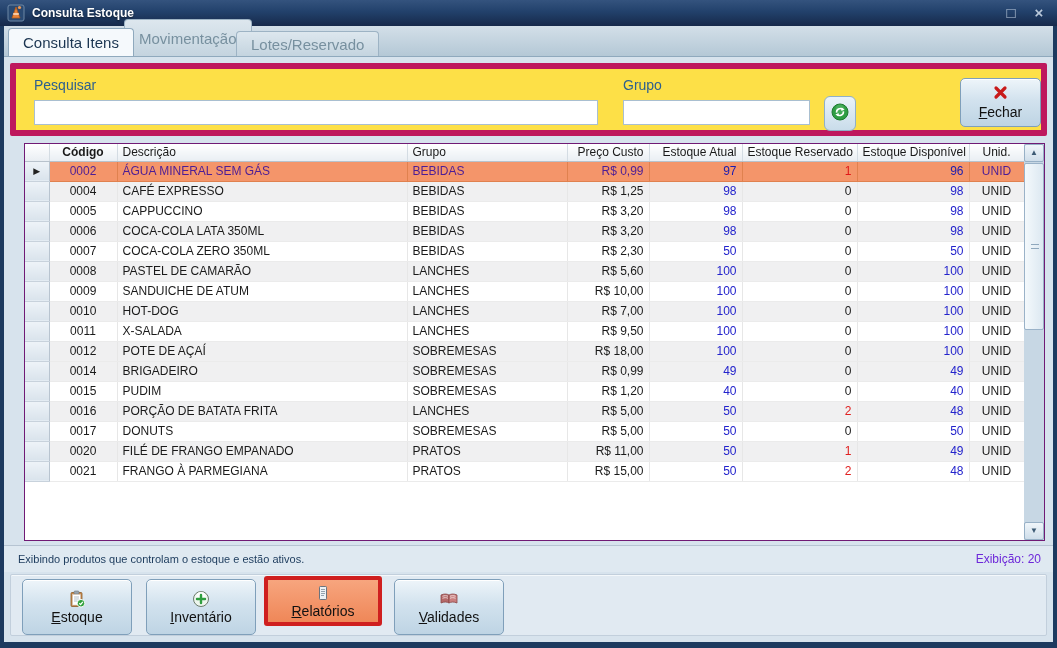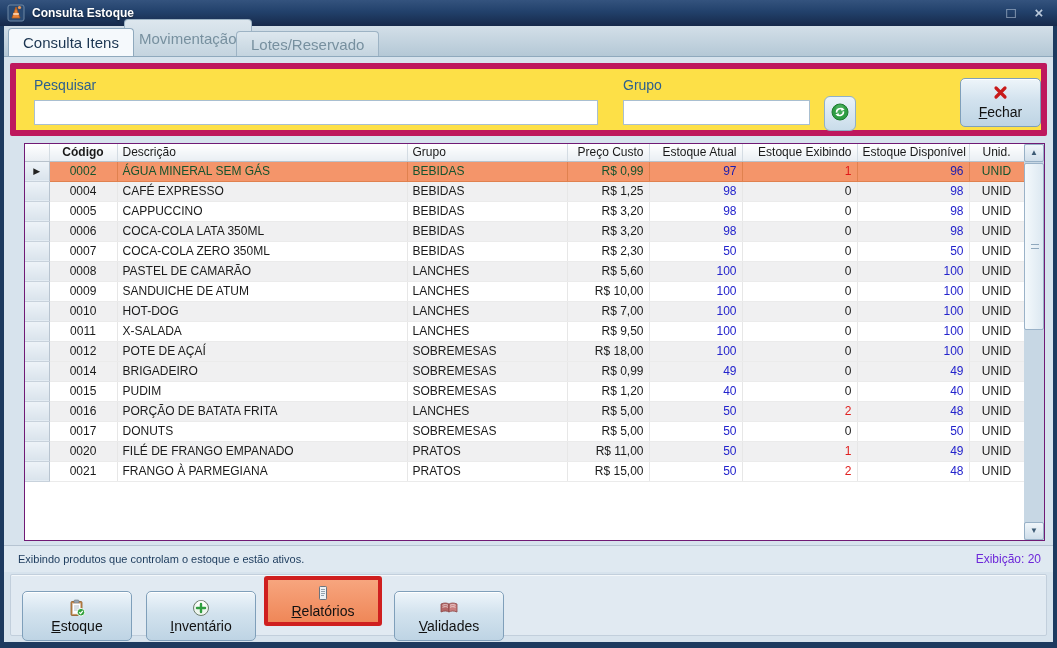--- a/index.html
+++ b/index.html
@@ -53,21 +53,21 @@
   th { height:17px; background:linear-gradient(#ffffff, #e9eef3); border-right:1px solid #d4dce3;
     border-bottom:1px solid #b8c2cc; font-weight:normal; color:#1a1a1a; padding:0 5px; white-space:nowrap; overflow:hidden; }
   th.h-codigo { font-weight:bold; text-align:center; }
   th.h-left { text-align:left; }
   th.h-right { text-align:right; }
   th.h-center { text-align:center; }
   td { height:20px; border-bottom:1px solid #ebebeb; border-right:1px solid #e7e7e7;
     padding:0 5px; white-space:nowrap; overflow:hidden; color:#1a1a1a; }
   tr.even td { background:#f0f0f1; }
   tr.odd td { background:#ffffff; }
-  tr.selected td { background:#f4956a; color:#14532d; border-bottom-color:#e0814f; border-right-color:#e0814f; }
+  tr.selected td { background:#f4956a; color:#4c1d95; border-bottom-color:#e0814f; border-right-color:#e0814f; }
   td.col-codigo { text-align:center; }
   td.col-preco, td.col-num { text-align:right; }
   td.col-unid { text-align:center; }
   td.num-blue { color:#2323cc; }
   tr.selected td.num-blue { color:#1b1bb0; }
   td.num-red { color:#e02020; }
   tr.selected td.num-red { color:#e01818; }
   td.num-plain { color:#1a1a1a; }
   tr td.col-sel { background:linear-gradient(#eef3f8, #d9e3ec) !important; color:#222 !important;
     border-right:1px solid #b8c4d0; border-bottom:1px solid #c8d2dc; font-size:9px; text-align:center; padding:0; }
@@ -85,21 +85,21 @@
 
   
   .statusbar { position:absolute; left:0; top:488px; width:1049px; height:27px;
     background:#dfe9f1; border-top:1px solid #b6c4d2; }
   .statusbar .msg { position:absolute; left:14px; top:7px; font-size:11px; color:#1b3a5c; }
   .statusbar .exib { position:absolute; right:12px; top:6px; font-size:12px; color:#6d28d9; }
 
   
   .actions-panel { position:absolute; left:6px; top:517px; width:1037px; height:62px;
     background:#e1eaf2; border:1px solid #c2cfdc; border-radius:2px; box-shadow:inset 0 1px 0 #f4f8fb; }
-  .abtn { position:absolute; top:16px; width:110px; height:50px;
+  .abtn { position:absolute; top:4px; width:110px; height:56px;
     background:linear-gradient(#eef5fa, #d2e2ee 45%, #bed4e4); border:1px solid #7f9fba; border-radius:5px;
     box-shadow:inset 0 1px 0 #ffffff; display:flex; flex-direction:column; align-items:center; justify-content:center;
     font-size:14px; color:#111; cursor:default; font-family:"Liberation Sans", sans-serif; }
   .abtn .ic { height:20px; display:flex; align-items:center; }
   .abtn.estoque { left:11px; }
   .abtn.inventario { left:135px; }
   .abtn.relatorios { left:253px; width:118px; height:50px; top:1px;
     background:linear-gradient(#f7a57e, #ef8758); border:4px solid #cf1f1f; border-radius:3px; box-shadow:none; }
   .abtn.validades { left:383px; }
   u { text-decoration:underline; }
@@ -174,21 +174,21 @@
             <col style="width:55px">
         </colgroup>
         <thead>
           <tr>
             <th class="col-sel"></th>
             <th class="h-codigo">Código</th>
             <th class="h-left">Descrição</th>
             <th class="h-left">Grupo</th>
             <th class="h-right">Preço Custo</th>
             <th class="h-right">Estoque Atual</th>
-            <th class="h-right">Estoque Exibindo</th>
+            <th class="h-right">Estoque Reservado</th>
             <th class="h-right">Estoque Disponível</th>
             <th class="h-center">Unid.</th>
           </tr>
         </thead>
         <tbody id="grid-body">
             <tr class="selected">
               <td class="col-sel">▶</td>
               <td class="col-codigo">0002</td>
               <td class="col-desc">ÁGUA MINERAL SEM GÁS</td>
               <td class="col-grupo">BEBIDAS</td>

